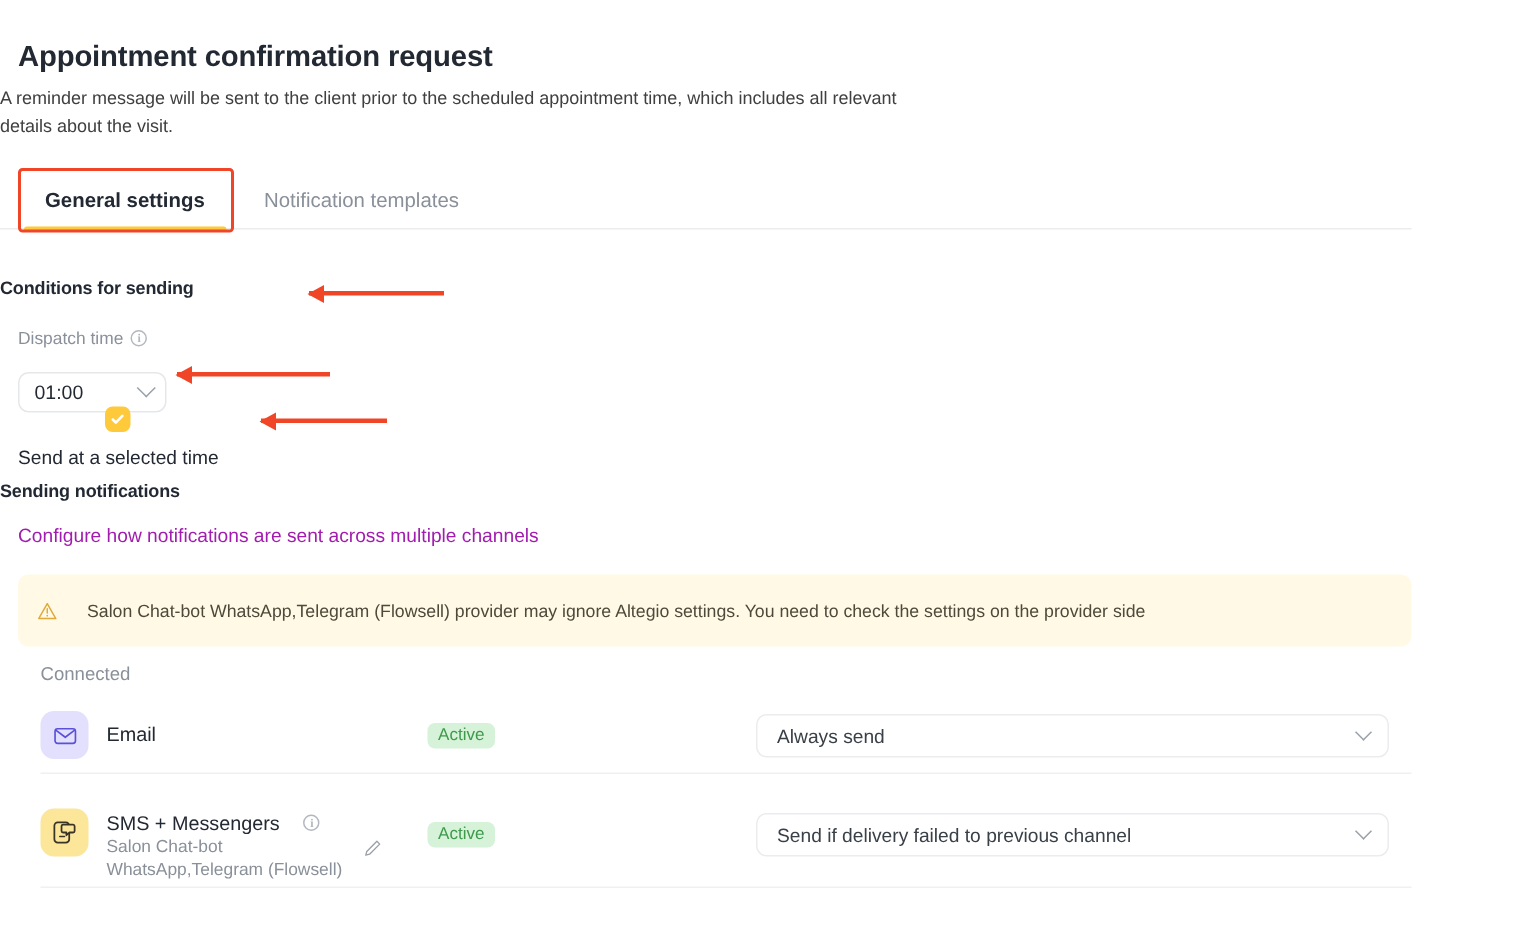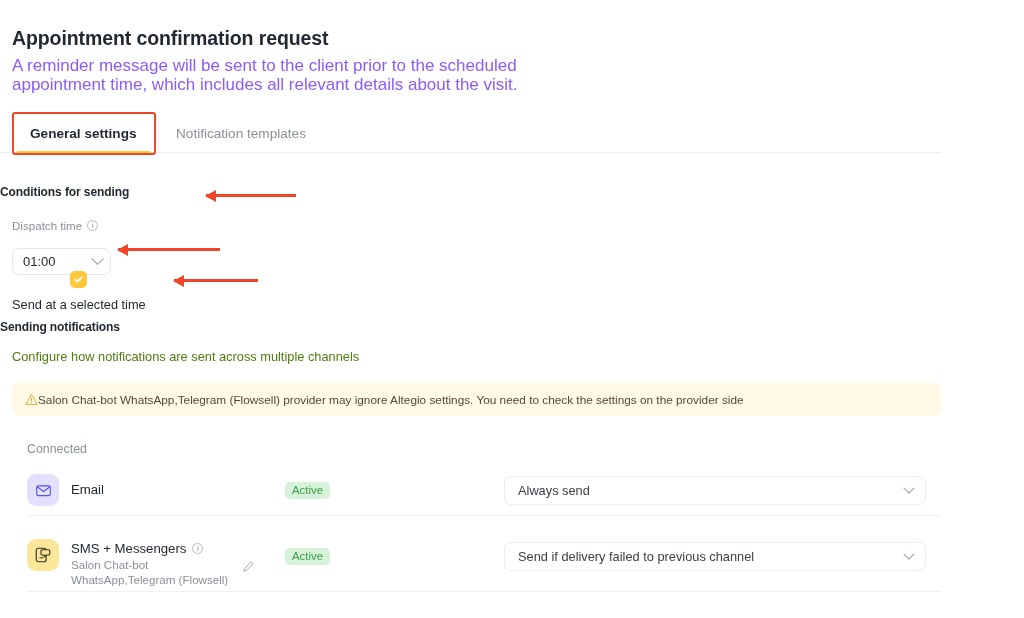--- a/index.html
+++ b/index.html
@@ -13,22 +13,22 @@
   }
   .page { position: relative; width: 1024px; height: 618px; padding-left: 10px; }
 
   
   .page-title {
     position: absolute; left: 12px; top: 27px;
     font-size: 19.5px; font-weight: 700; letter-spacing: -0.1px;
     color: #232933;
   }
   .page-desc {
-    position: absolute; left: 12px; top: 56px; width: 600px;
-    font-size: 17px; line-height: 19px; color: #8b5cf6;
+    position: absolute; left: 0; top: 56px; width: 600px;
+    font-size: 12px; line-height: 19px; color: #404040;
   }
 
   
   .tabs {
     position: absolute; left: 0px; top: 113px; width: 941px; height: 40px;
     border-bottom: 1px solid #ececef;
   }
   .tab {
     position: absolute; top: 0; height: 40px;
     display: flex; align-items: center;
@@ -65,21 +65,21 @@
 
   
   .sec-title {
     position: absolute; left: 0;
     font-size: 12px; font-weight: 700; color: #232933; letter-spacing: -0.1px;
   }
   .sec-conditions { top: 185px; }
   .sec-sending { top: 320px; }
   .sec-sending-desc {
     position: absolute; left: 12px; top: 349px;
-    font-size: 12.8px; color: #4d7c0f;
+    font-size: 12.8px; color: #a21caf;
   }
 
   .field-label {
     position: absolute; left: 12px; top: 219px;
     font-size: 11.6px; color: #8a9099;
     display: flex; align-items: center; gap: 5px;
   }
   .info-icon {
     display: inline-flex; width: 11px; height: 11px;
     border: 1px solid #b3b8bf; border-radius: 50%;
@@ -111,23 +111,23 @@
   .checkbox {
     width: 17px; height: 17px; border-radius: 5px;
     background: #ffc93c;
     display: inline-flex; align-items: center; justify-content: center;
   }
   .checkbox svg { display: block; }
 
   
   .warn {
     position: absolute; left: 12px; top: 383px;
-    width: 929px; height: 33px;
+    width: 929px; height: 48px;
     background: #fff9e6; border-radius: 7px;
-    display: flex; align-items: center; gap: 0;
+    display: flex; align-items: center; gap: 20px;
     padding: 0 13px;
     font-size: 11.8px; color: #4d4a3c;
   }
   .warn-icon { flex: 0 0 auto; display: block; }
 
   
   .connected-label {
     position: absolute; left: 27px; top: 442px;
     font-size: 12.4px; color: #8a9099;
   }
@@ -143,21 +143,21 @@
     border-radius: 9px; display: flex; align-items: center; justify-content: center;
   }
   .ch-icon-email { top: 8px; background: #e2e0fc; }
   .ch-icon-sms   { top: 15px; background: #fbe69a; }
 
   .ch-name {
     position: absolute; left: 44px;
     font-size: 13.2px; color: #232933;
   }
   .ch-name-email { top: 16px; }
-  .ch-name-sms   { top: 17px; display: flex; align-items: center; gap: 6px; }
+  .ch-name-sms   { top: 17px; display: flex; align-items: center; gap: 16px; }
 
   .ch-sub {
     position: absolute; left: 44px; top: 33px;
     font-size: 11.6px; line-height: 15px; color: #8a9099;
   }
 
   .pencil { position: absolute; left: 215px; top: 35px; cursor: pointer; }
 
   .badge {
     position: absolute; left: 258px;

